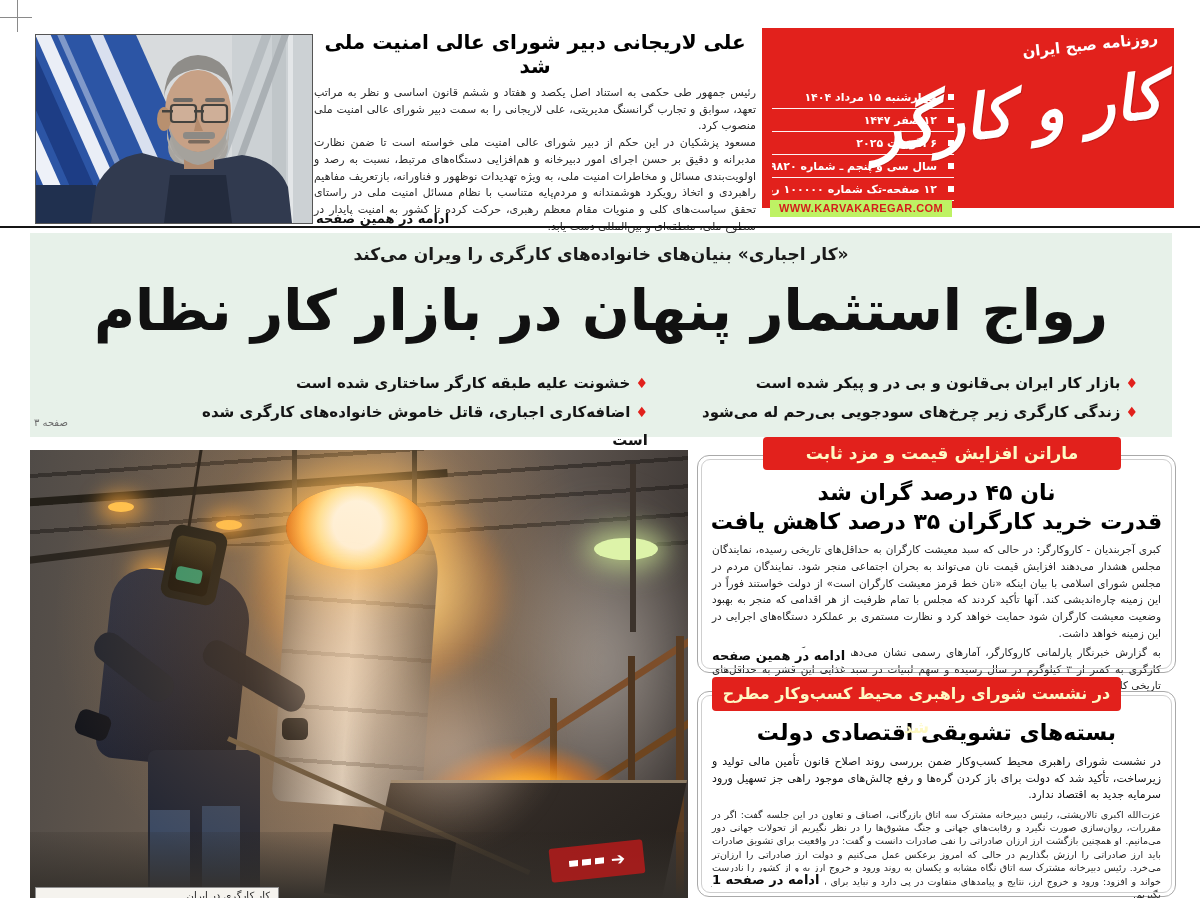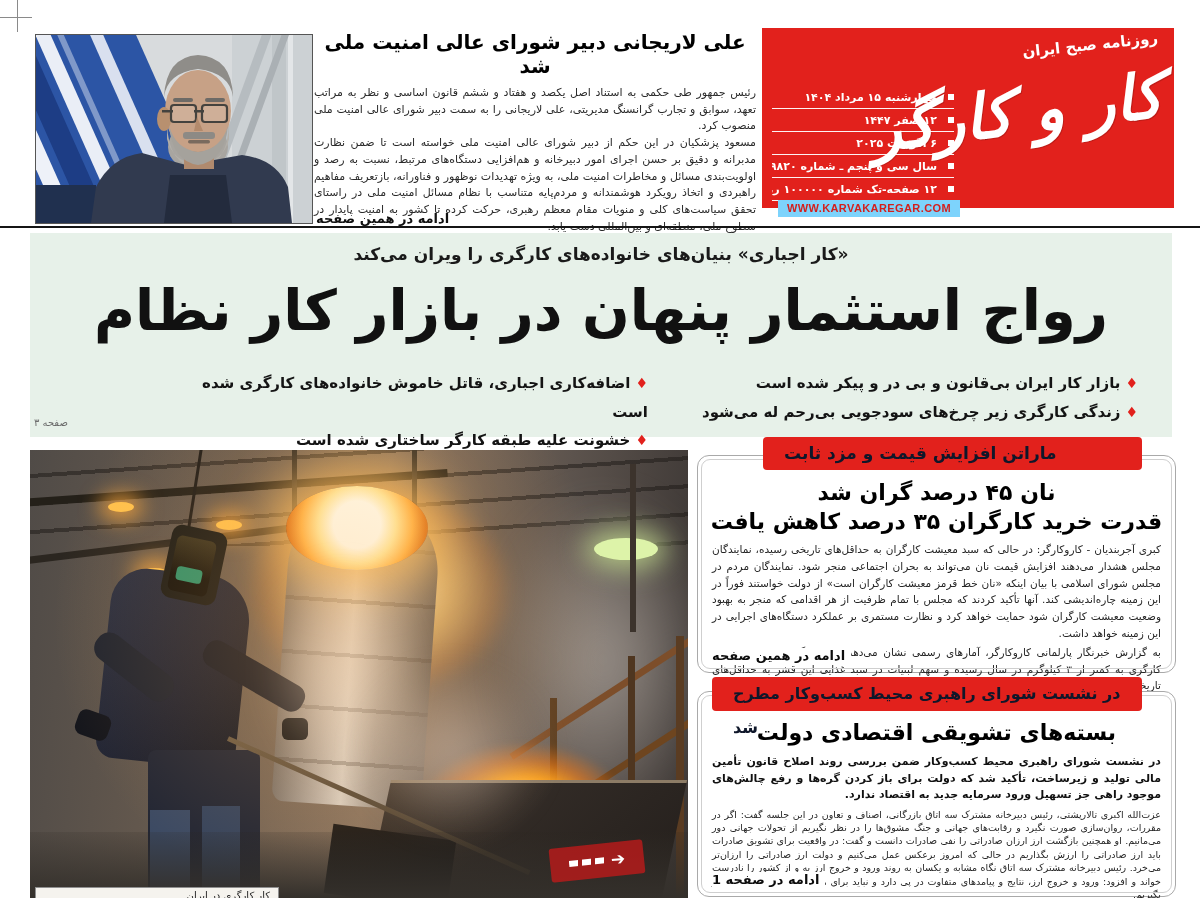--- a/index.html
+++ b/index.html
@@ -27,21 +27,21 @@
   .masthead .tagline{position:absolute;right:16px;top:8px;font-size:15px;font-weight:bold;
                      transform:rotate(-6deg);white-space:nowrap;}
   .masthead .logo{position:absolute;right:10px;top:48px;font-size:62px;font-weight:bold;
                   font-style:italic;transform:rotate(-7deg);white-space:nowrap;letter-spacing:-2px;
                   text-shadow:1px 1px 0 rgba(0,0,0,.15);}
   .datecol{position:absolute;left:10px;top:58px;width:182px;}
   .daterow{display:flex;align-items:center;justify-content:flex-start;gap:11px;
            border-bottom:1px solid rgba(255,255,255,.95);height:22px;font-size:11px;font-weight:bold;
            white-space:nowrap;overflow:hidden;}
   .daterow .sq{width:6px;height:6px;background:#fff;flex:0 0 auto;}
-  .site{position:absolute;left:16px;top:172px;width:182px;height:17px;background:#7dd3fc;color:#d41f1c;
+  .site{position:absolute;left:8px;top:172px;width:182px;height:17px;background:#bef264;color:#d41f1c;
         font-family:"Liberation Sans",sans-serif;font-weight:bold;font-size:11px;line-height:17px;
         text-align:center;letter-spacing:.4px;direction:ltr;}
 
   
   .rule{position:absolute;left:0;top:226px;width:1200px;height:2px;background:#151515;}
 
   
   .lead-band{position:absolute;left:30px;top:233px;width:1142px;height:204px;background:#e7f1e9;direction:rtl;}
   .lead-band .kicker{text-align:center;font-size:17px;font-weight:bold;color:#1a1a1a;margin-top:11px;}
   .lead-band h1{text-align:center;font-size:56px;font-weight:900;color:#111;margin:14px 0 0;
@@ -121,33 +121,33 @@
   .f-wm .arr{position:static;color:#fff;font-size:17px;line-height:1;}
   .f-caption{left:5px;top:437px;width:226px;height:22px;background:#f5f3ee;border:1px solid #8f8f8f;
              font-size:10px;color:#222;direction:rtl;padding:2px 8px 0;white-space:nowrap;overflow:hidden;}
 
   
   .abox{position:absolute;left:697px;width:477px;border:1px solid #a9a9a9;border-radius:12px;
         background:#fff;direction:rtl;}
   .abox .inner{position:absolute;inset:3px;border:1px solid #cfcfcf;border-radius:9px;pointer-events:none;}
   .abox1{top:455px;height:216px;}
   .abox2{top:691px;height:204px;}
-  .banner{position:absolute;background:#e2211c;border-radius:4px;color:#0f172a;font-weight:bold;
-          text-align:left;z-index:6;direction:rtl;padding-left:21px;}
+  .banner{position:absolute;background:#e2211c;border-radius:4px;color:#fef9c3;font-weight:bold;
+          text-align:center;z-index:6;direction:rtl;}
   .banner1{left:763px;top:437px;width:358px;height:33px;font-size:17px;line-height:33px;}
   .banner2{left:712px;top:677px;width:409px;height:34px;font-size:16px;line-height:34px;}
   .abox h3{margin:0;text-align:center;font-weight:bold;color:#000;}
   .abox1 h3.l1{margin-top:24px;font-size:22px;}
   .abox1 h3.l2{margin-top:4px;font-size:22px;}
   .abox2 h3.l1{margin-top:28px;font-size:22px;}
   .abox2 h3.l2{margin-top:4px;font-size:22px;}
   .abox p{margin:7px 14px 0;text-align:justify;color:#252525;}
   .abox1 p{font-size:10.5px;line-height:1.6;}
   .abox1 p.p2{margin-top:2px;}
-  .abox2 p.lead{font-size:11px;line-height:1.5;font-weight:bold;color:#111;margin-top:9px;}
+  .abox2 p.lead{font-size:11px;line-height:1.5;font-weight:normal;color:#111;margin-top:9px;}
   .abox2 p.body{font-size:9.5px;line-height:1.42;margin-top:4px;}
   .abox .cont{position:absolute;left:14px;bottom:9px;font-weight:bold;font-size:13px;color:#0d0d0d;
               background:#fff;padding-right:6px;}
 </style>
 </head>
 <body>
 
 <div class="page">
 
   <div class="crop-h"></div>
@@ -229,22 +229,22 @@
   <div class="rule"></div>
 
   <div class="lead-band">
     <div class="kicker">«کار اجباری» بنیان‌های خانواده‌های کارگری را ویران می‌کند</div>
     <h1>رواج استثمار پنهان در بازار کار نظام</h1>
     <div class="bullets right">
       <div class="bullet"><span class="dia">♦</span><span>بازار کار ایران بی‌قانون و بی در و پیکر شده است</span></div>
       <div class="bullet"><span class="dia">♦</span><span>زندگی کارگری زیر چرخ‌های سودجویی بی‌رحم له می‌شود</span></div>
     </div>
     <div class="bullets left">
+      <div class="bullet"><span class="dia">♦</span><span>خشونت علیه طبقه کارگر ساختاری شده است</span></div>
       <div class="bullet"><span class="dia">♦</span><span>اضافه‌کاری اجباری، قاتل خاموش خانواده‌های کارگری شده است</span></div>
-      <div class="bullet"><span class="dia">♦</span><span>خشونت علیه طبقه کارگر ساختاری شده است</span></div>
     </div>
     <div class="pageref">صفحه ۳</div>
   </div>
 
   <div class="foundry">
     <div class="f-base"></div>
     <div class="f-ceil"></div>
     <div class="f-beam1"></div>
     <div class="f-beam2"></div>
     <div class="f-cable"></div>

